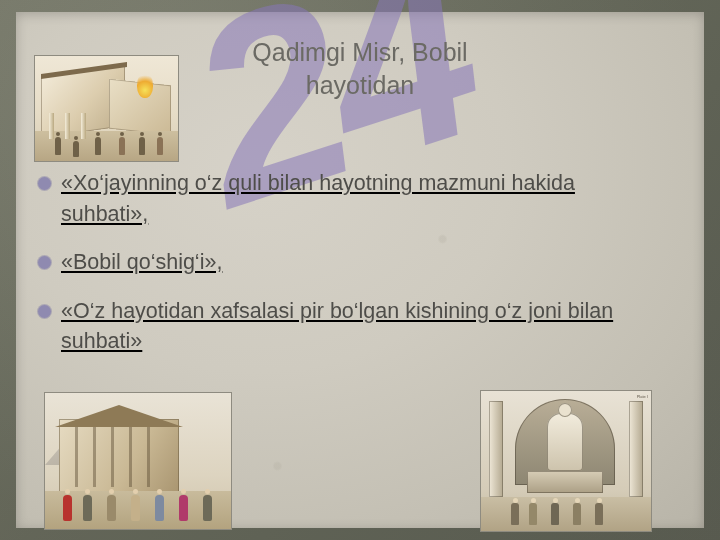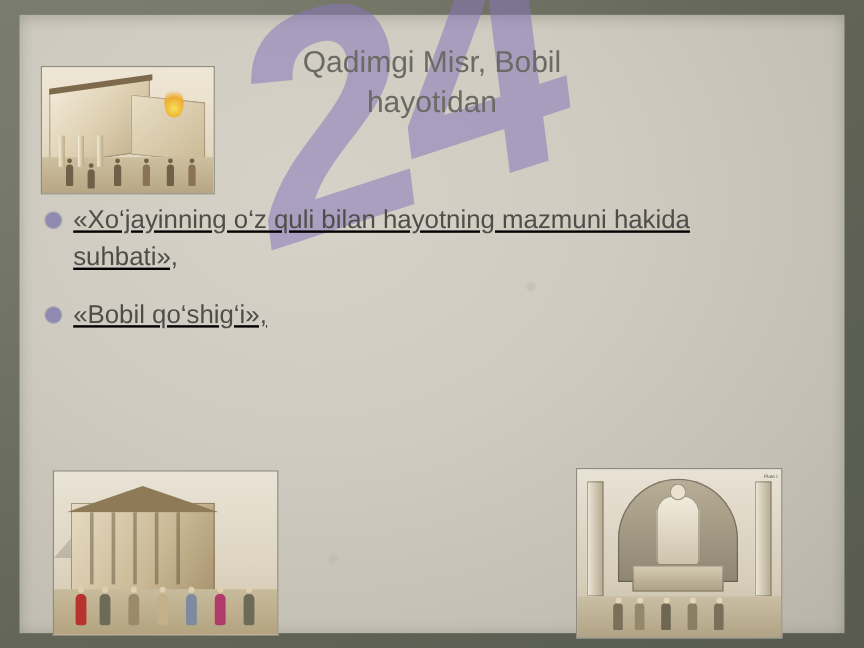--- a/index.html
+++ b/index.html
@@ -309,20 +309,24 @@
     <div class="bullet-row">
       <div class="bullet-dot"></div>
       <div class="bullet-text">«Xo‘jayinning o‘z quli bilan hayotning mazmuni hakida suhbati»,</div>
     </div>
 
     <div class="bullet-row">
       <div class="bullet-dot"></div>
       <div class="bullet-text">«Bobil qo‘shig‘i»,</div>
     </div>
 
+    <div class="bullet-row">
+      <div class="bullet-dot"></div>
+      <div class="bullet-text">«O‘z hayotidan xafsalasi pir bo‘lgan kishining o‘z joni bilan suhbati»</div>
+    </div>
 
   </div>
 
   <div class="pic pic-bot-left">
     <div class="sky"></div>
     <div class="hill"></div>
     <div class="temple"></div>
     <div class="pediment"></div>
     <div class="stripe" style="left:30px;"></div>
     <div class="stripe" style="left:48px;"></div>

